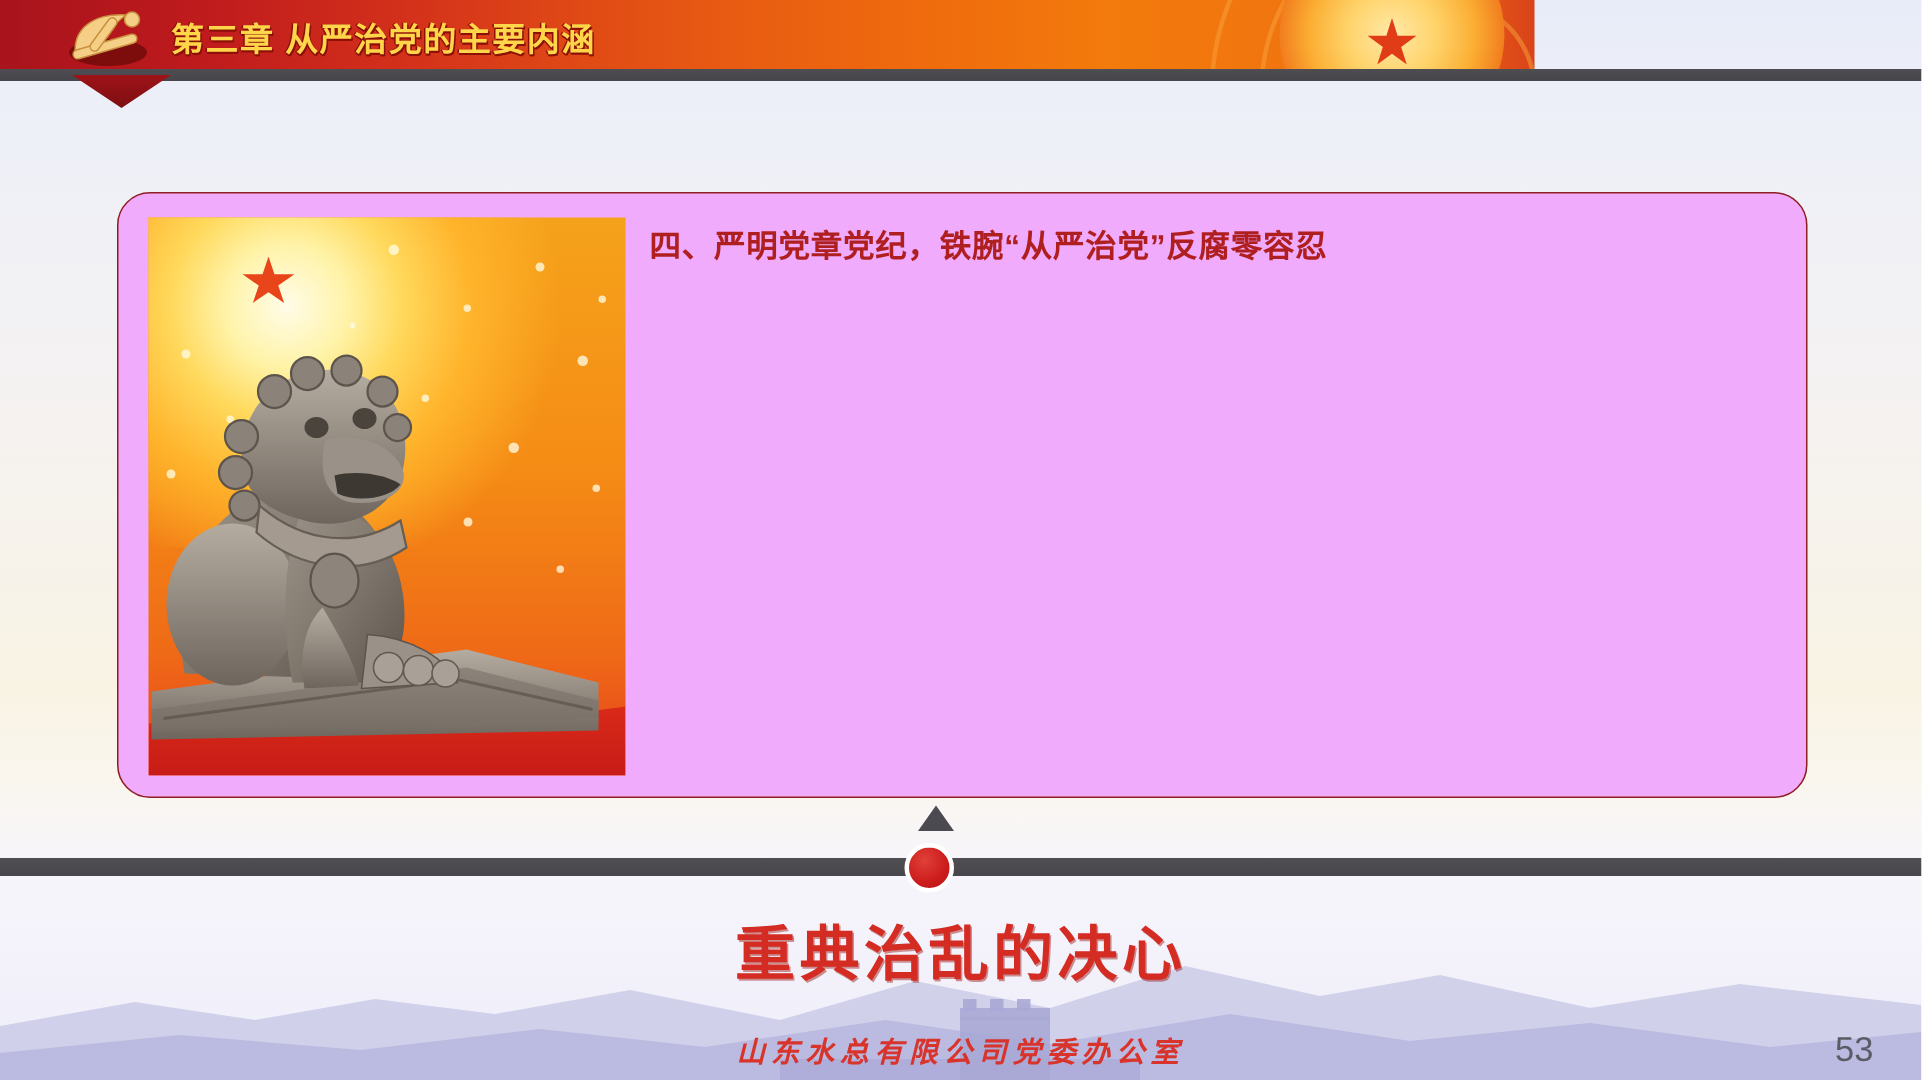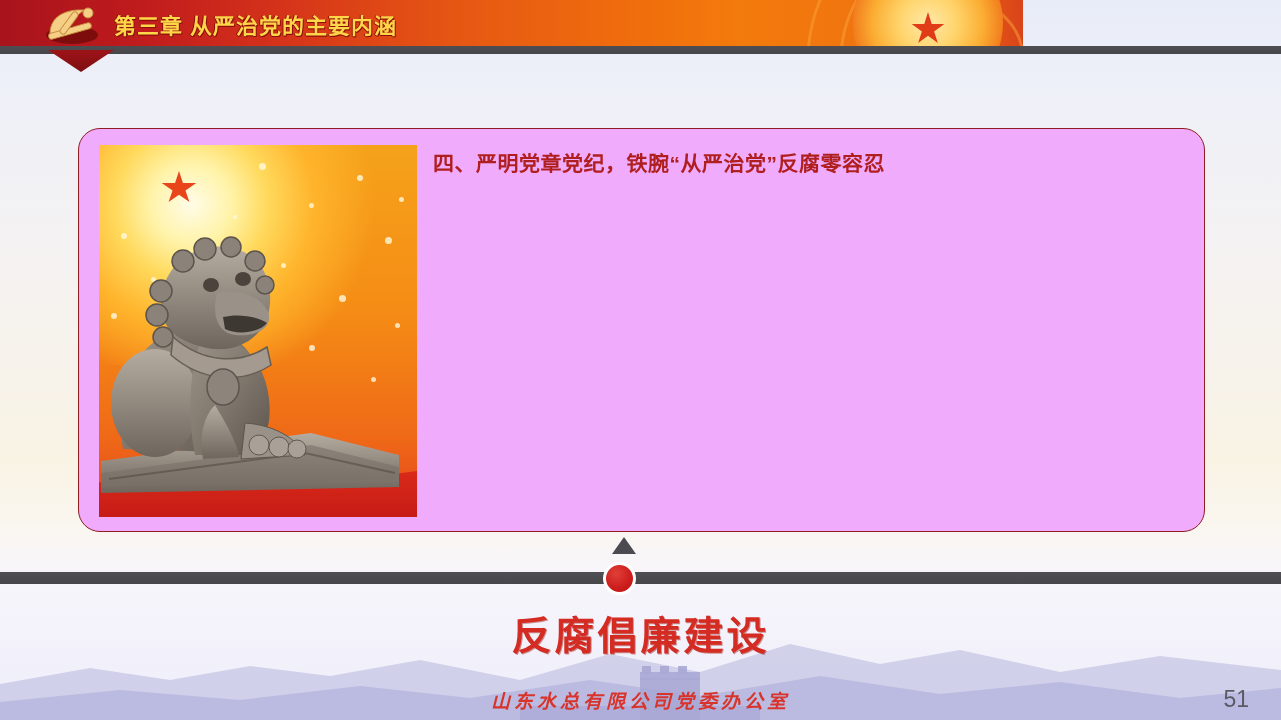--- a/index.html
+++ b/index.html
@@ -310,15 +310,15 @@
     <rect x="640" y="62" width="60" height="8" fill="#a9a8d6" opacity=".9"></rect>
     <g fill="#a9a8d6" opacity=".9">
       <rect x="642" y="56" width="9" height="8"></rect>
       <rect x="660" y="56" width="9" height="8"></rect>
       <rect x="678" y="56" width="9" height="8"></rect>
     </g>
     <rect x="520" y="96" width="240" height="14" fill="#a9a8d6" opacity=".7"></rect>
   </svg>
 </div>
 
-<div class="bottom-title">反腐倡廉建设</div>
+<div class="bottom-title">重典治乱的决心</div>
 <div class="footer-sign">山东水总有限公司党委办公室</div>
-<div class="page-num">51</div>
+<div class="page-num">53</div>
 
 </body></html>

